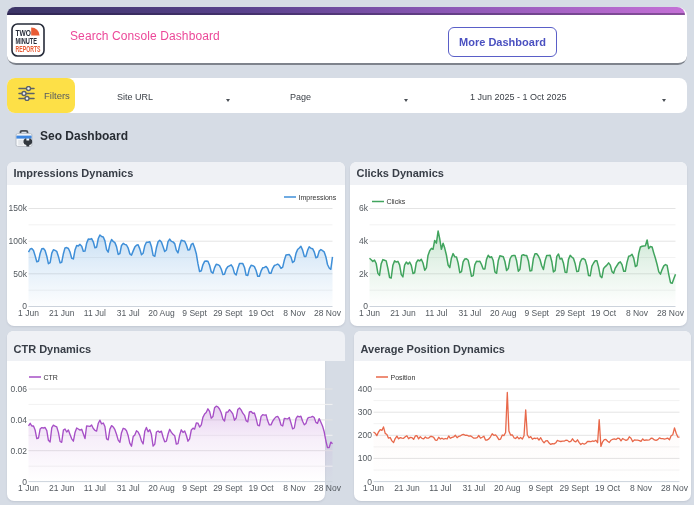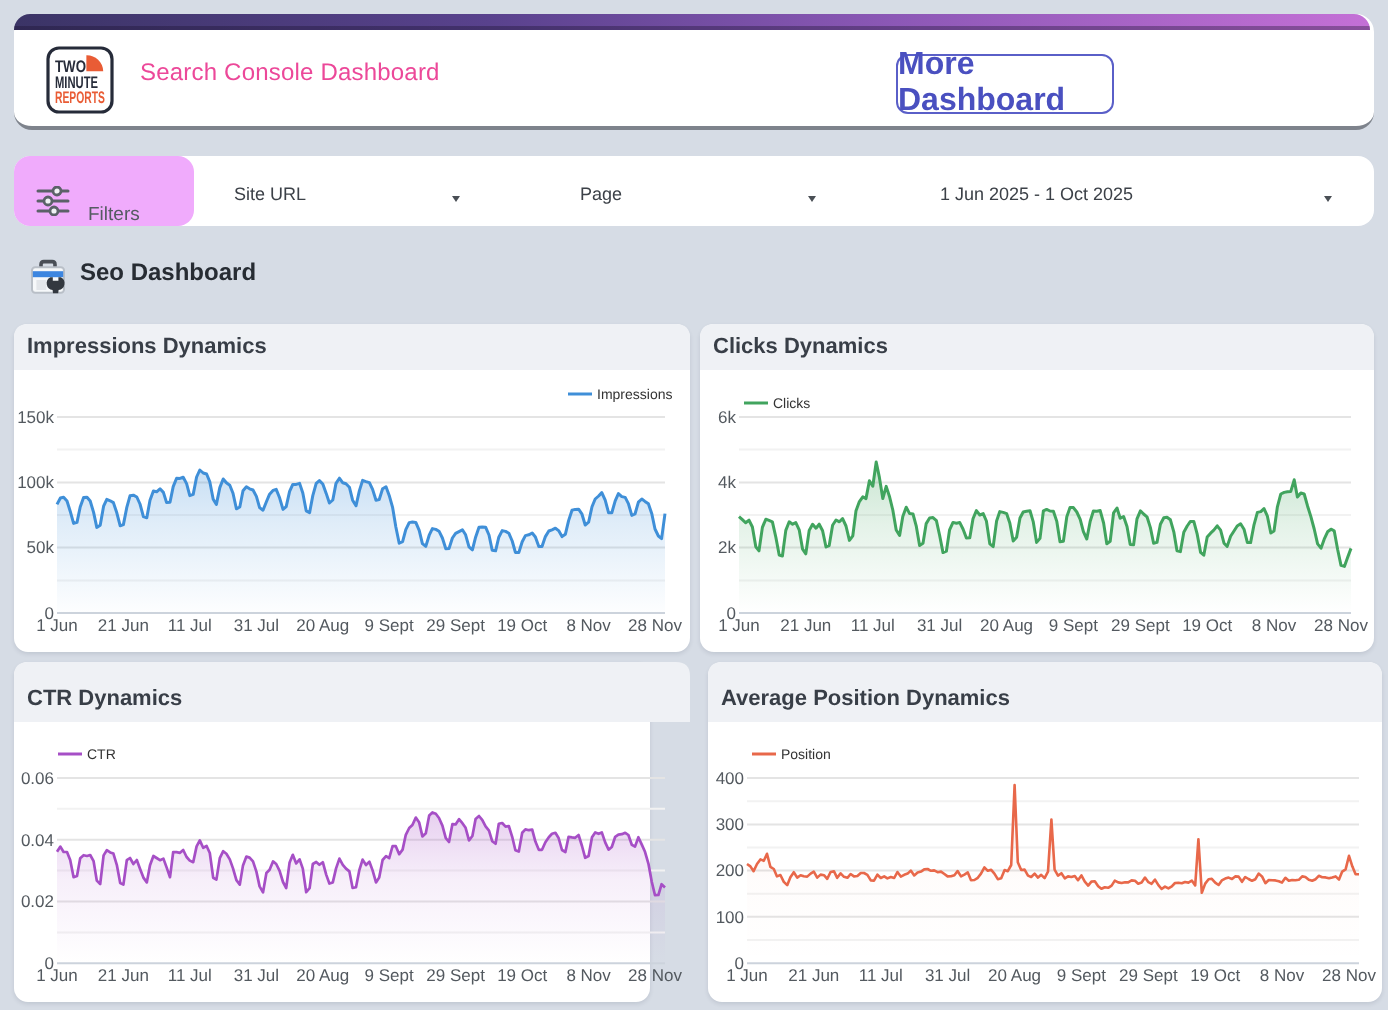--- a/index.html
+++ b/index.html
@@ -1,32 +1,32 @@
 <!DOCTYPE html>
 <html><head><meta charset="utf-8"><title>Search Console Dashboard</title><style>
 *{margin:0;padding:0;box-sizing:border-box}
 html,body{width:694px;height:505px;background:#d6dce5;font-family:"Liberation Sans",sans-serif;overflow:hidden}
 .abs{position:absolute}
 #header{left:7px;top:7px;width:680px;height:58px;background:#fff;border-radius:9px;border-bottom:2px solid #7e838c}
 #gradbar{left:0;top:0;width:678px;height:8px;border-radius:9px 9px 0 0;background:linear-gradient(90deg,#3b3466 0%,#59428d 35%,#8c58b6 65%,#c470d6 100%);box-shadow:inset 0 -2px 0 rgba(25,18,45,0.35)}
 #htitle{left:63px;top:22px;font-size:12px;color:#ec4899;letter-spacing:0.1px}
-.btn{top:20px;height:30px;border-radius:6px;font-size:16px;font-weight:bold;display:flex;align-items:center;justify-content:center}
+.btn{top:20px;height:30px;border-radius:6px;font-size:11px;font-weight:bold;display:flex;align-items:center;justify-content:center}
 #morebtn{left:441px;width:109px;background:#fff;border:1.2px solid #5a5fc8;color:#4a50c0}
 #setupbtn{left:562px;width:109px;background:#5457c8;color:#fff;box-shadow:0 3px 0 #1f2145}
 #filterbar{left:7px;top:78px;width:680px;height:35px;background:#fff;border-radius:8px}
-#filterchip{left:0;top:0;width:90px;height:35px;background:#f0abfc;border-radius:8px;display:flex;align-items:flex-end}
+#filterchip{left:0;top:0;width:68px;height:35px;background:#fde047;border-radius:8px;display:flex;align-items:center}
 .flabel{font-size:9px;font-weight:normal;color:#3c4148}
 #seorow{left:14px;top:129px;display:flex;align-items:flex-start}
 #seotxt{font-size:12px;font-weight:bold;color:#272c33;margin-left:6px}
 .card{background:#fff;border-radius:7px;box-shadow:0 1px 2px rgba(40,50,70,0.12)}
 </style></head>
 <body>
 <div class="abs" id="header">
   <div class="abs" id="gradbar"></div>
-  <div class="abs" style="left:16px;top:16px"><svg width="34" height="34" viewBox="0 0 34 34">
+  <div class="abs" style="left:4px;top:16px"><svg width="34" height="34" viewBox="0 0 34 34">
 <rect x="1" y="1" width="32" height="32" rx="5.5" fill="#fff" stroke="#262b39" stroke-width="1.6"></rect>
 <text x="4.5" y="13" font-size="8.4" font-weight="bold" fill="#272c3a" textLength="15.5" lengthAdjust="spacingAndGlyphs">TWO</text>
 <path d="M20.2,12.6 L20.2,4.6 A8.2,8.2 0 0 1 28.6,12.6 Z" fill="#e95c35"></path>
 <text x="4.5" y="20.8" font-size="8.4" font-weight="bold" fill="#272c3a" textLength="21.5" lengthAdjust="spacingAndGlyphs">MINUTE</text>
 <text x="4.5" y="28.6" font-size="8.4" font-weight="bold" fill="#e95c35" textLength="25" lengthAdjust="spacingAndGlyphs">REPORTS</text>
 </svg></div>
   <div class="abs" id="htitle">Search Console Dashboard</div>
   <div class="abs btn" id="morebtn">More Dashboard</div>
 </div>
 <div class="abs" id="filterbar">

